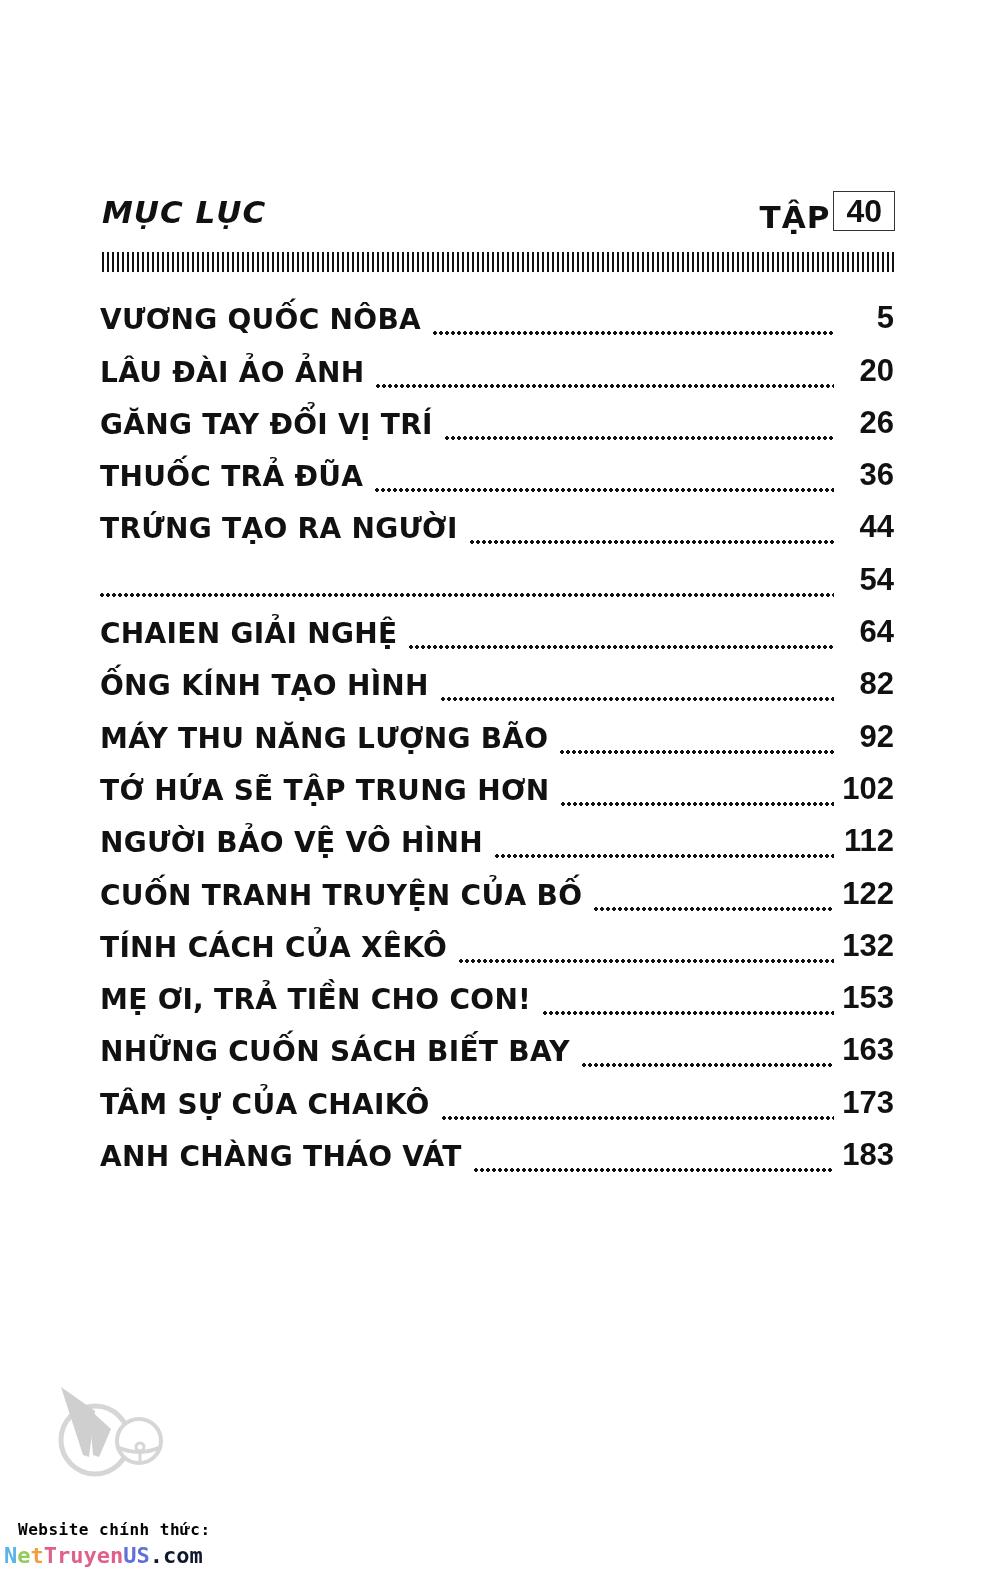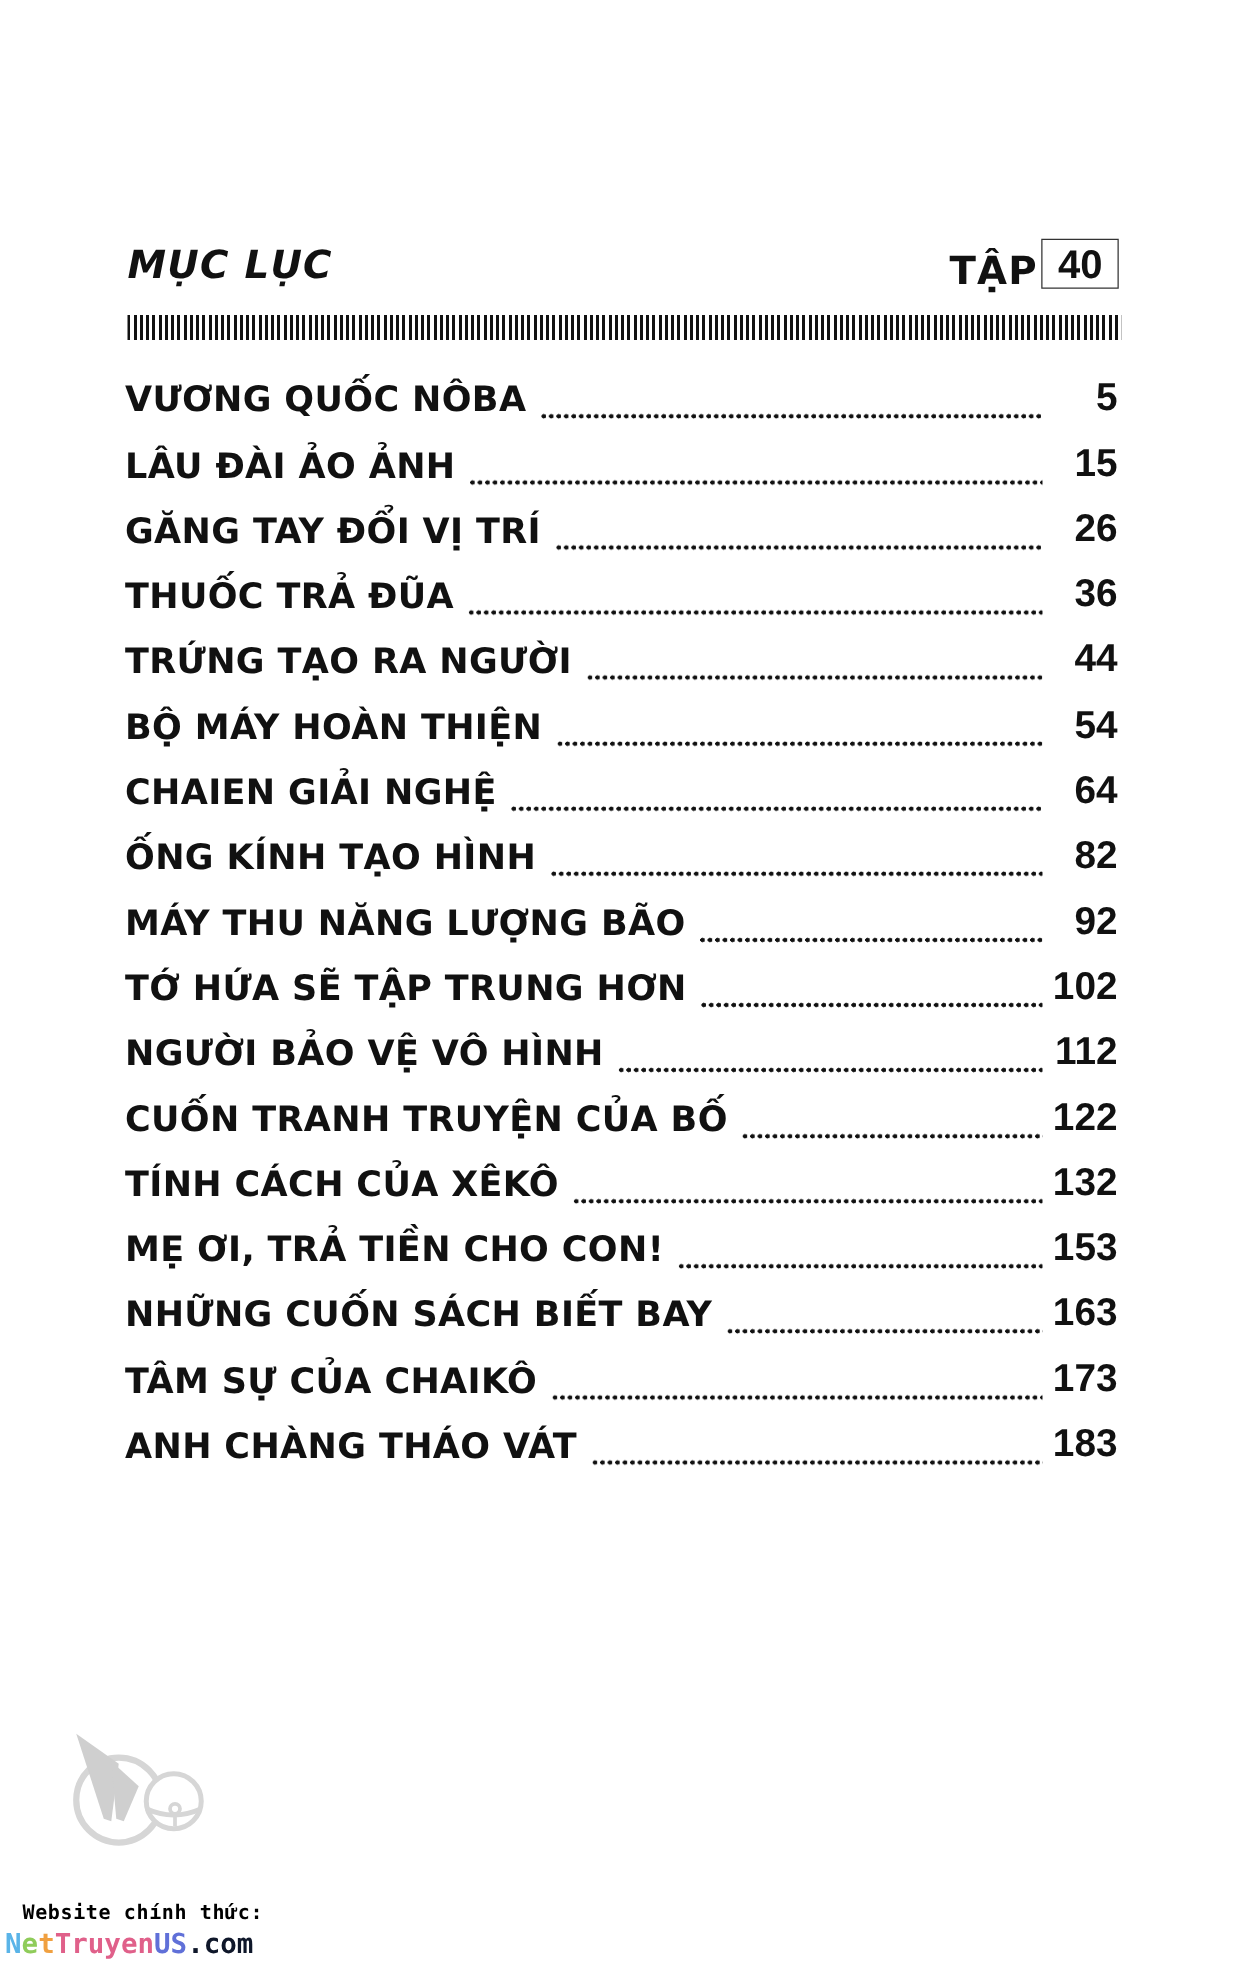--- a/index.html
+++ b/index.html
@@ -86,39 +86,38 @@
 
 <ol class="toc-list" id="toc-list">
     <li class="toc-row">
     <span class="toc-title">VƯƠNG QUỐC NÔBA</span>
     <span class="toc-leader"></span>
     <span class="toc-page">5</span>
   </li>
     <li class="toc-row">
     <span class="toc-title">LÂU ĐÀI ẢO ẢNH</span>
     <span class="toc-leader"></span>
-    <span class="toc-page">15</span>
+    <span class="toc-page">20</span>
   </li>
     <li class="toc-row">
     <span class="toc-title">GĂNG TAY ĐỔI VỊ TRÍ</span>
     <span class="toc-leader"></span>
     <span class="toc-page">26</span>
   </li>
     <li class="toc-row">
     <span class="toc-title">THUỐC TRẢ ĐŨA</span>
     <span class="toc-leader"></span>
     <span class="toc-page">36</span>
   </li>
     <li class="toc-row">
     <span class="toc-title">TRỨNG TẠO RA NGƯỜI</span>
     <span class="toc-leader"></span>
     <span class="toc-page">44</span>
   </li>
     <li class="toc-row">
-    <span class="toc-title">BỘ MÁY HOÀN THIỆN</span>
     <span class="toc-leader"></span>
     <span class="toc-page">54</span>
   </li>
     <li class="toc-row">
     <span class="toc-title">CHAIEN GIẢI NGHỆ</span>
     <span class="toc-leader"></span>
     <span class="toc-page">64</span>
   </li>
     <li class="toc-row">
     <span class="toc-title">ỐNG KÍNH TẠO HÌNH</span>

